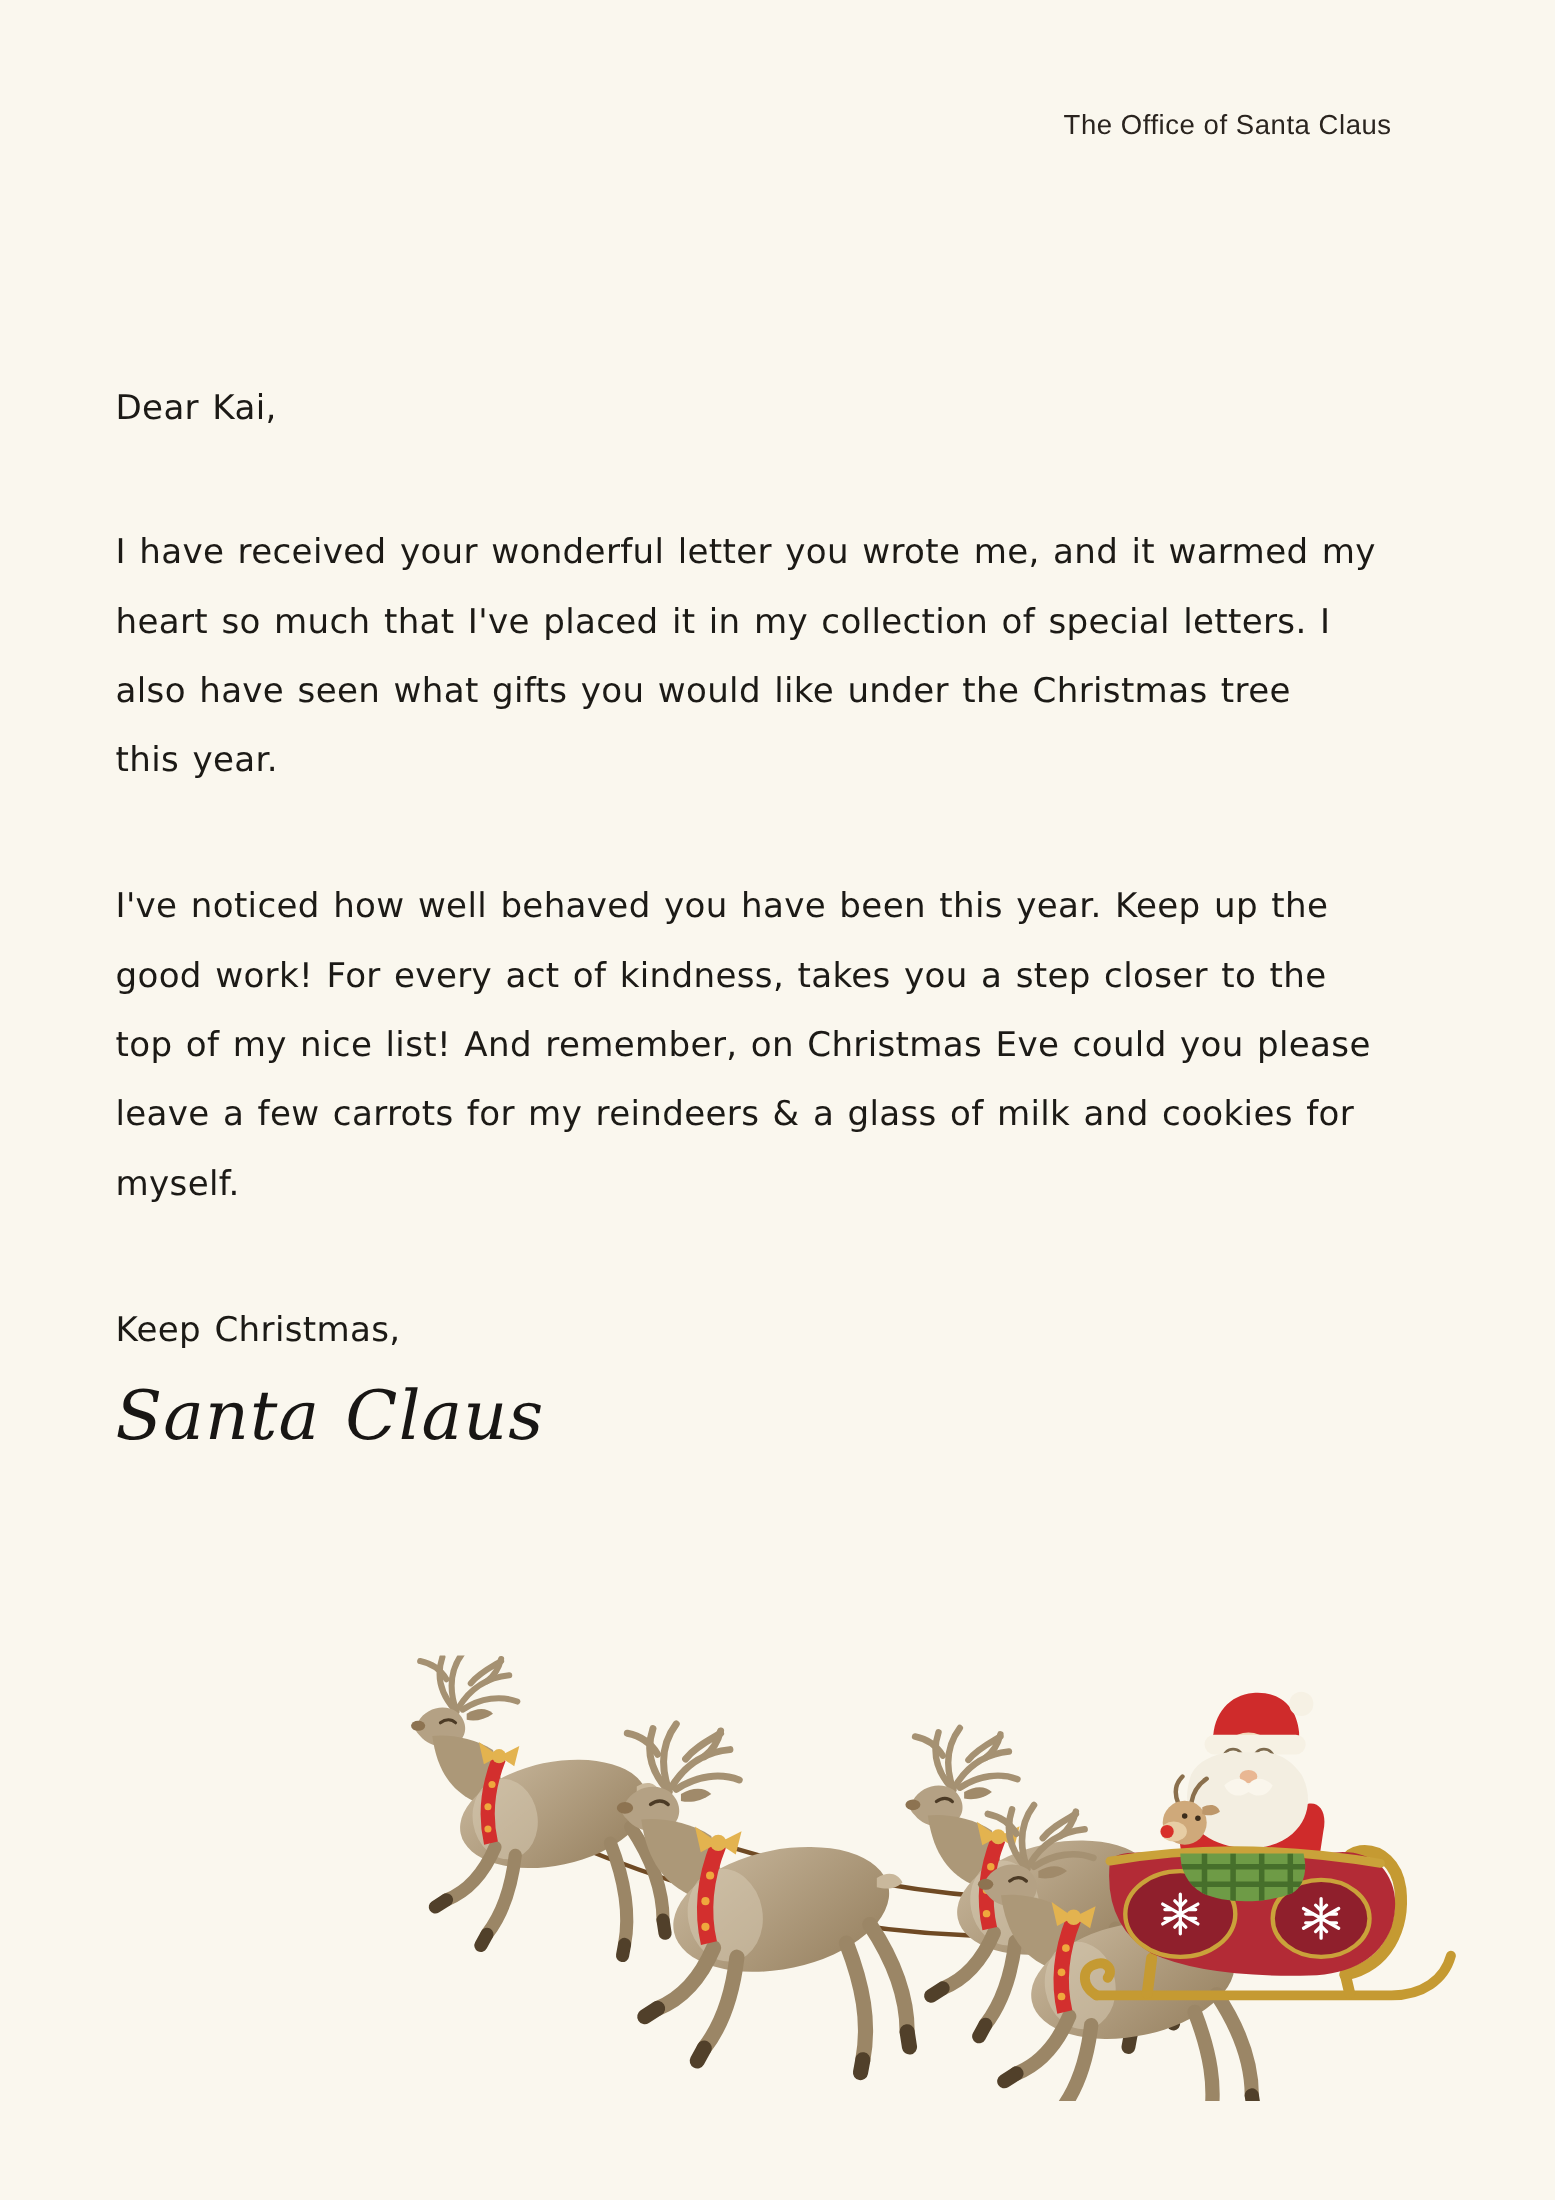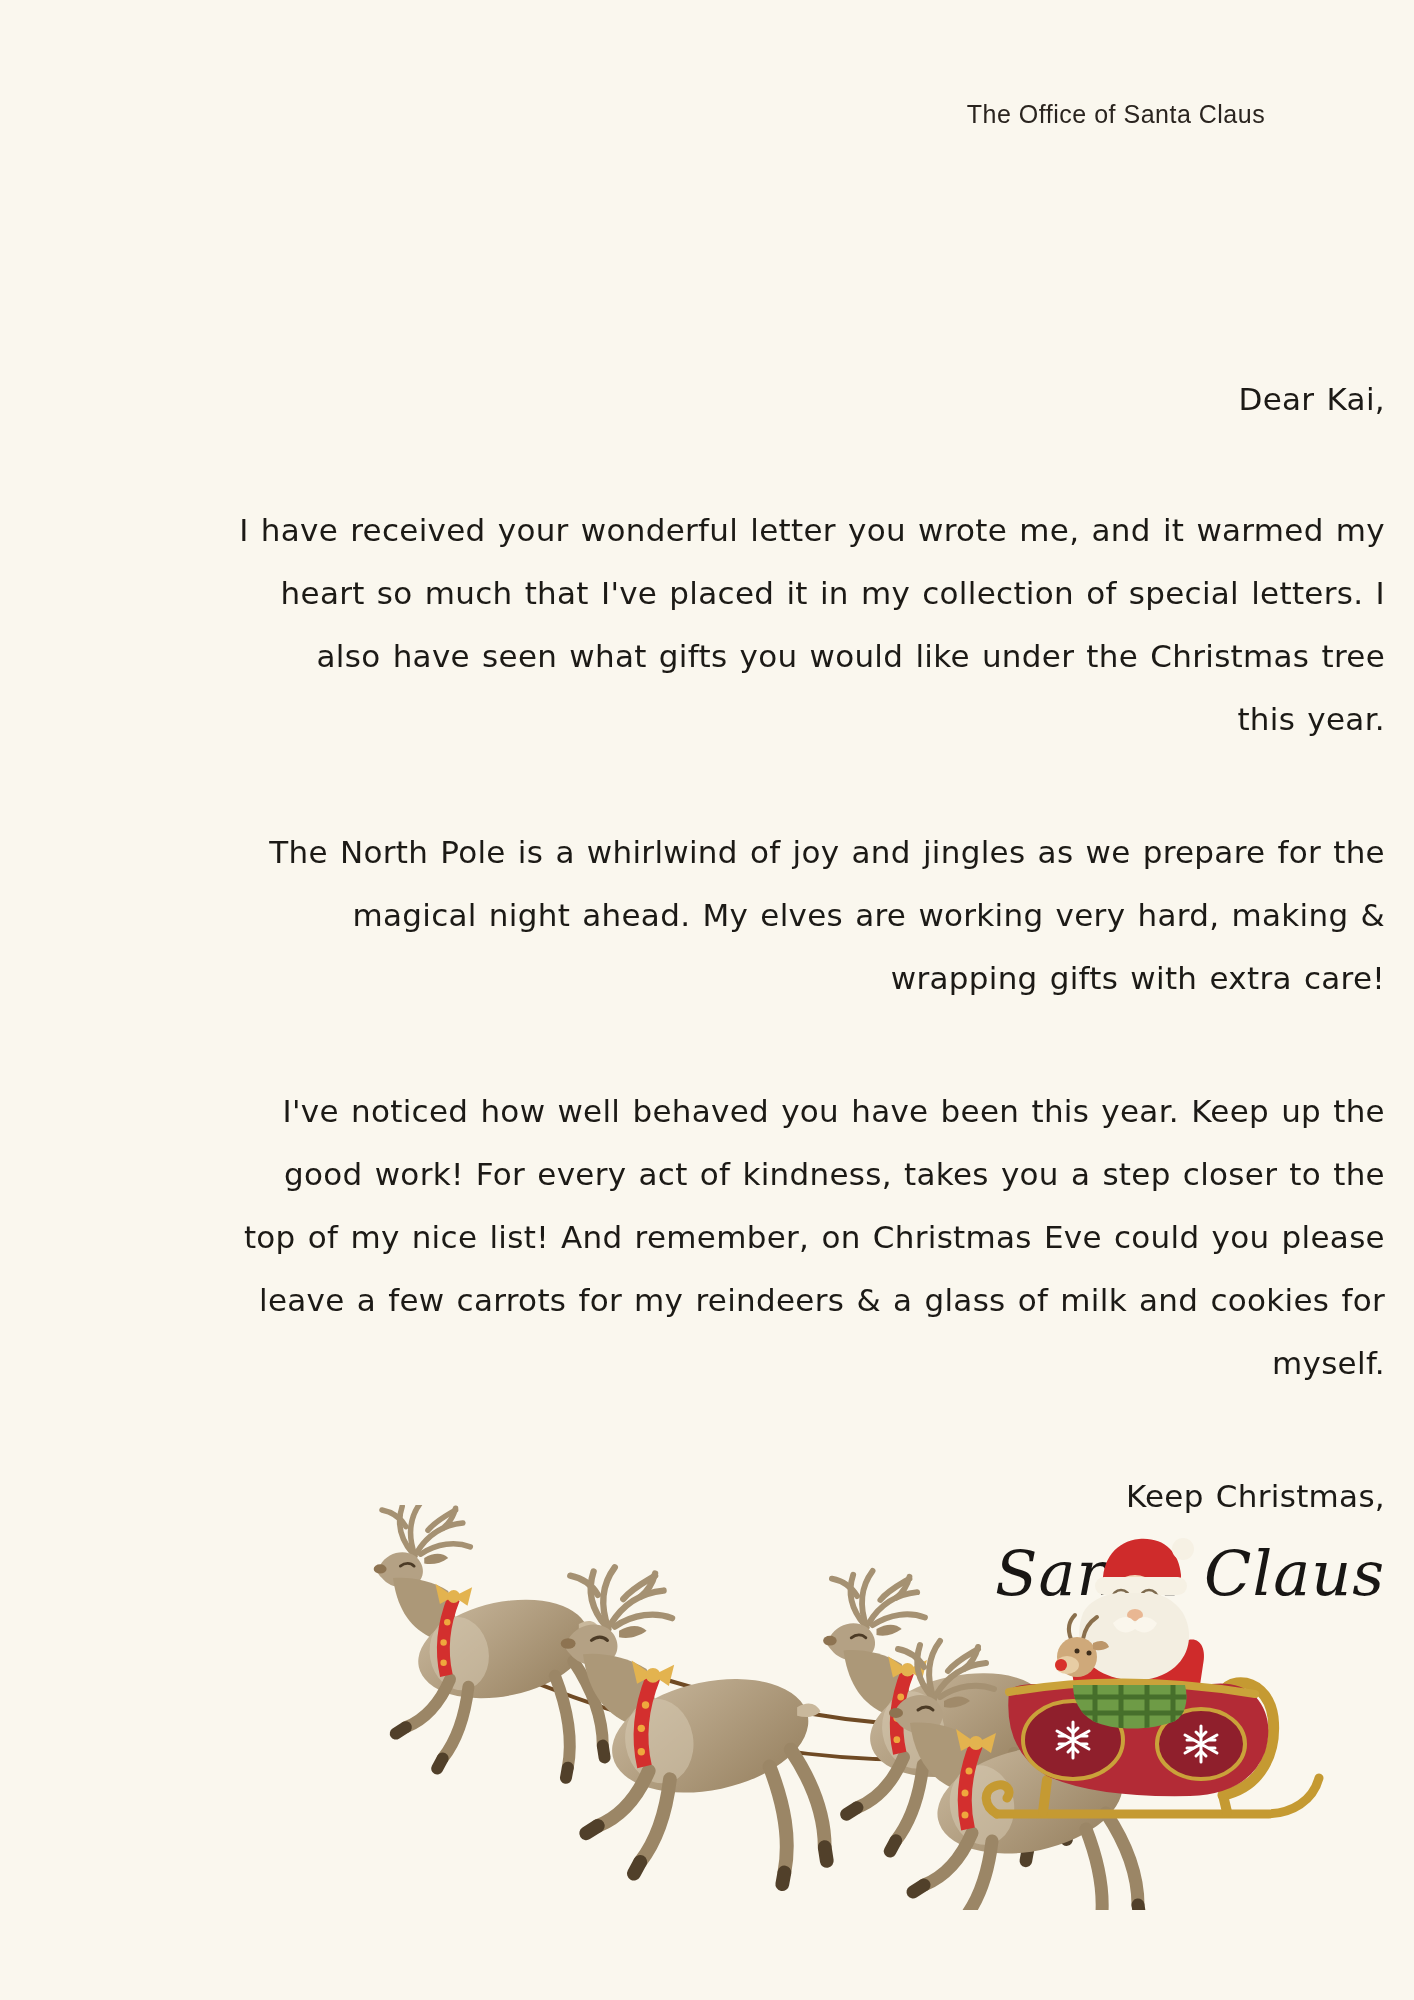--- a/index.html
+++ b/index.html
@@ -25,27 +25,26 @@
     padding-right:0.08em;
   }
   .tagline{
     margin-top:12px;
     font-family:"Liberation Sans",sans-serif;
     font-size:25px;
     color:#2a241f;
     letter-spacing:0.5px;
   }
   .letter{
-    position:absolute;left:105px;top:368px;width:1280px;
+    position:absolute;left:105px;top:340px;width:1280px;
     font-size:31px;
     line-height:63px;
     letter-spacing:0.3px;
     word-spacing:2px;
     color:#1c1a16;
-    text-align:right;
   }
   .letter p{margin:0 0 70px 0;white-space:pre-line;}
   .salutation{margin:0 0 68px 0;}
   .closing{margin:0 0 6px 0;}
   .signature{
     font-family:"DejaVu Serif",serif;
     font-style:italic;
     font-size:62px;
     line-height:80px;
     color:#181614;
@@ -61,23 +60,20 @@
 <div class="header">
   <div class="tagline">The Office of Santa Claus</div>
 </div>
 
 <div class="letter">
   <div class="salutation">Dear Kai,</div>
   <p>I have received your wonderful letter you wrote me, and it warmed my
 heart so much that I've placed it in my collection of special letters. I
 also have seen what gifts you would like under the Christmas tree
 this year.</p>
-  <p>The North Pole is a whirlwind of joy and jingles as we prepare for the
-magical night ahead. My elves are working very hard, making &amp;
-wrapping gifts with extra care!</p>
   <p>I've noticed how well behaved you have been this year. Keep up the
 good work! For every act of kindness, takes you a step closer to the
 top of my nice list! And remember, on Christmas Eve could you please
 leave a few carrots for my reindeers &amp; a glass of milk and cookies for
 myself.</p>
   <div class="closing">Keep Christmas,</div>
   <div class="signature">Santa Claus</div>
 </div>
 
 <svg class="scene" viewBox="0 0 1030 405" xmlns="http://www.w3.org/2000/svg">

